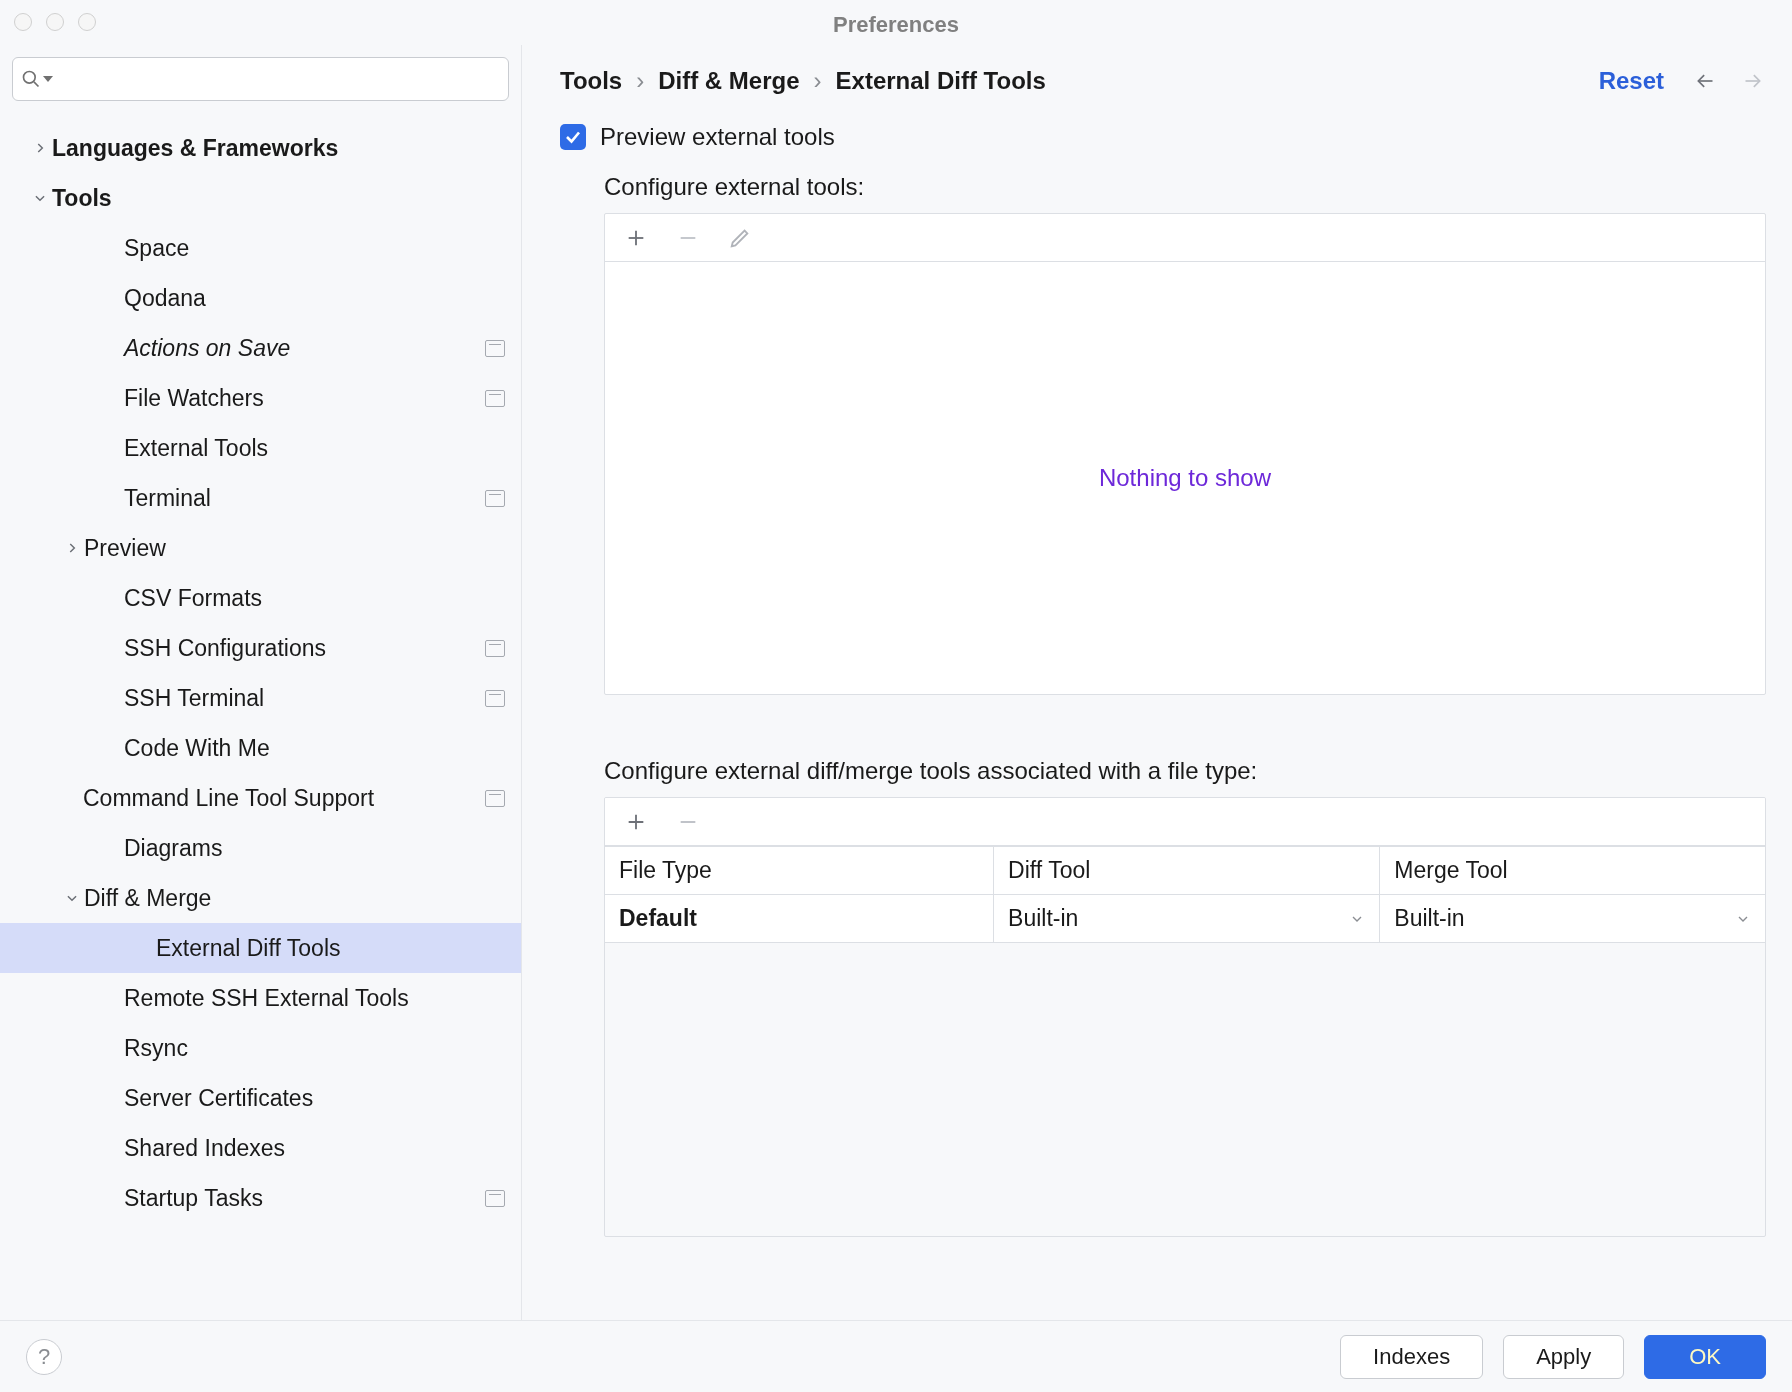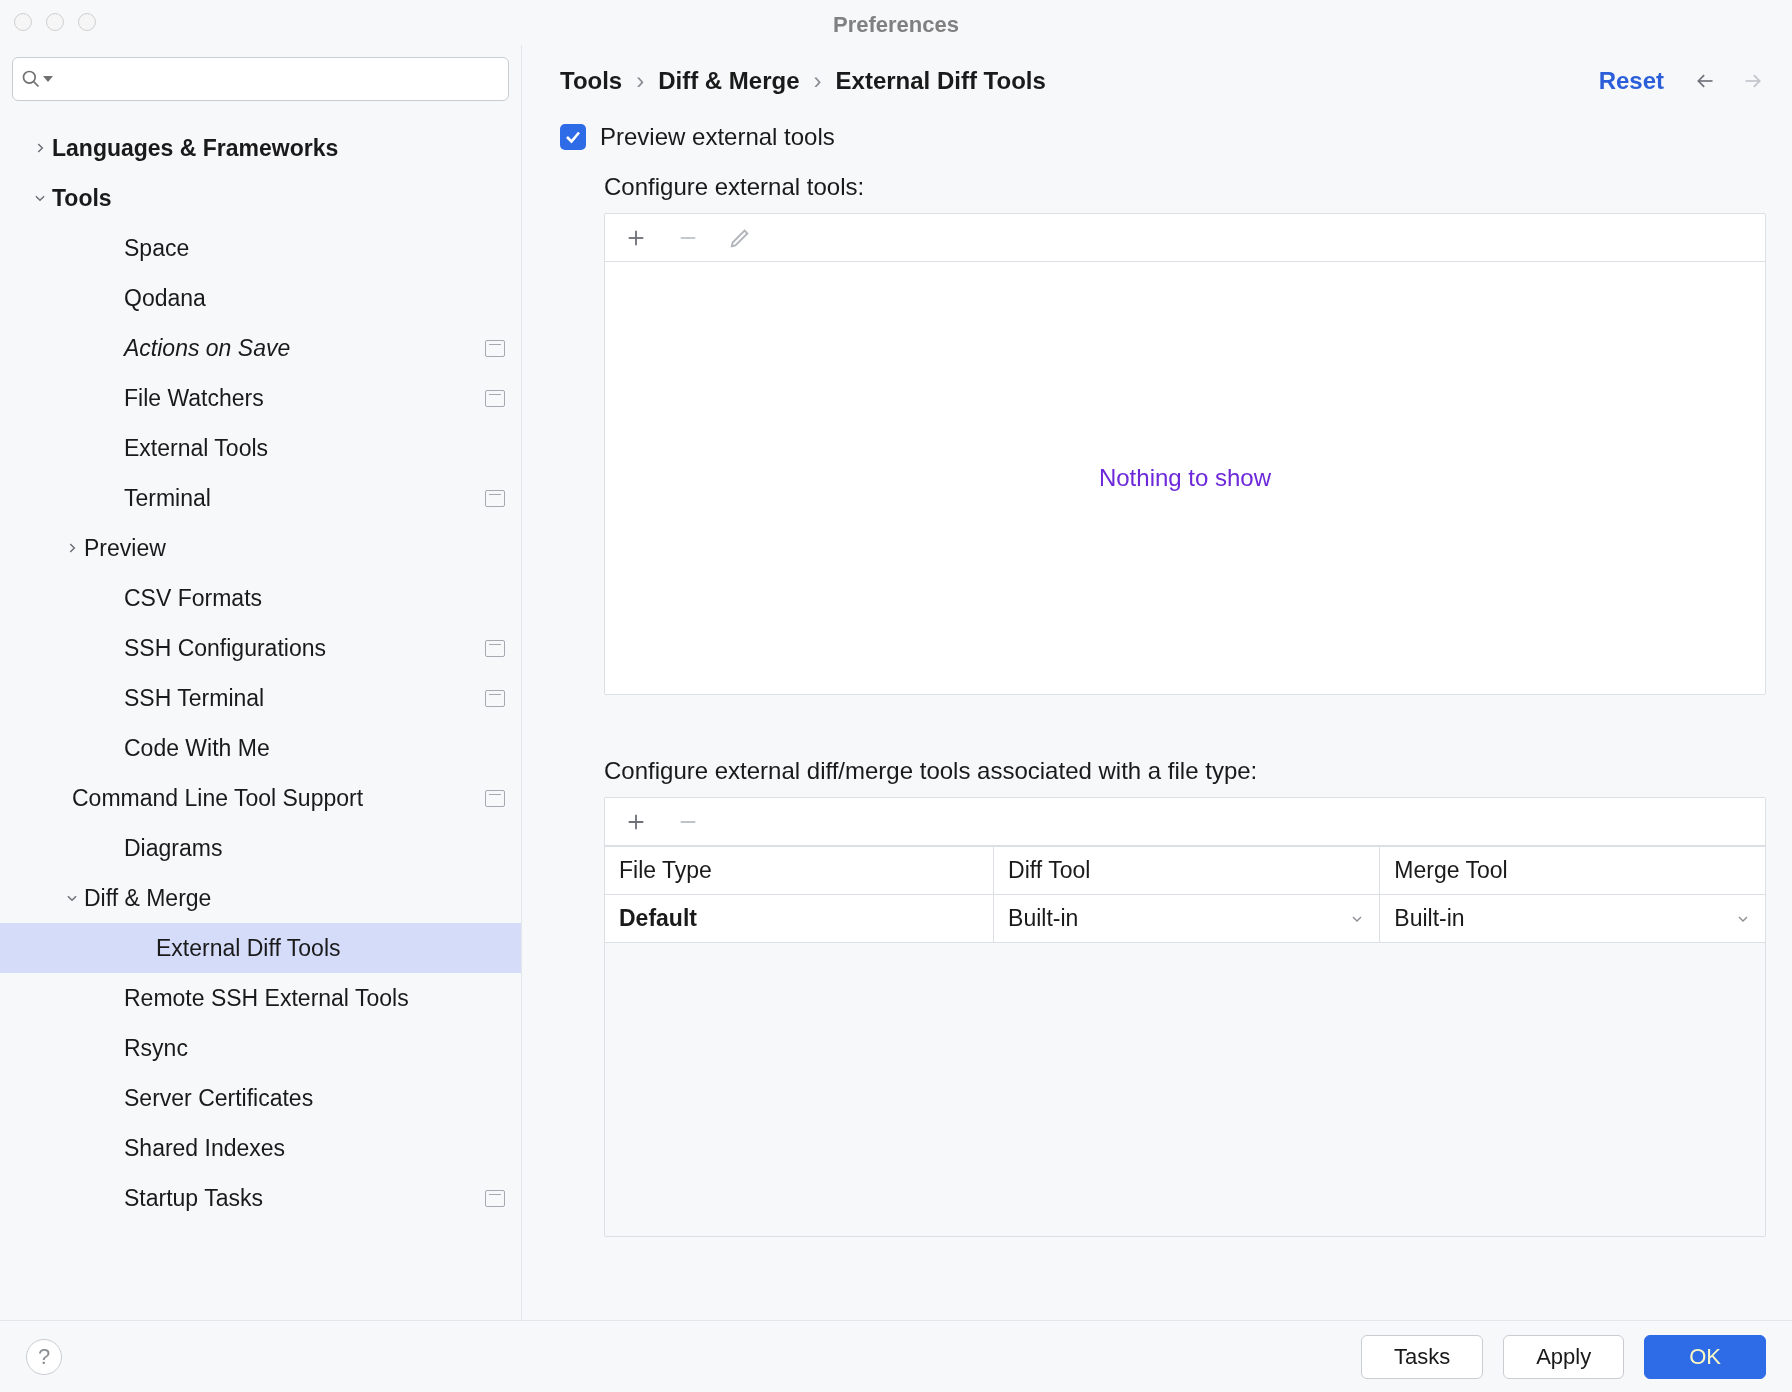--- a/index.html
+++ b/index.html
@@ -354,21 +354,21 @@
         </div>
         <div class="tree-row" style="padding-left: 92px;">
           <span class="chev" style="width: 32px; visibility: hidden;"></span>
           <span class="label">SSH Terminal</span>
           <span class="indicator"></span>
         </div>
         <div class="tree-row" style="padding-left: 92px;">
           <span class="chev" style="width: 32px; visibility: hidden;"></span>
           <span class="label">Code With Me</span>
         </div>
-        <div class="tree-row" style="padding-left: 40px;">
+        <div class="tree-row" style="padding-left: 51px;">
           <span class="chev" style="width: 32px; visibility: hidden;"></span>
           <span class="label">Command Line Tool Support</span>
           <span class="indicator"></span>
         </div>
         <div class="tree-row" style="padding-left: 92px;">
           <span class="chev" style="width: 32px; visibility: hidden;"></span>
           <span class="label">Diagrams</span>
         </div>
         <div class="tree-row" style="padding-left: 60px;">
           <span class="chev">
@@ -519,21 +519,21 @@
     </div>
   </div>
 </div>
 
 <div class="footer">
   <div class="help-btn">
     <span>?</span>
   </div>
   <div class="footer-btns">
     <div class="btn">
-        <span>Tasks</span>
+        <span>Indexes</span>
       </div>
     <div class="btn">
         <span>Apply</span>
       </div>
     <div class="btn primary wide">
         <span>OK</span>
       </div>
   </div>
 </div>
 

